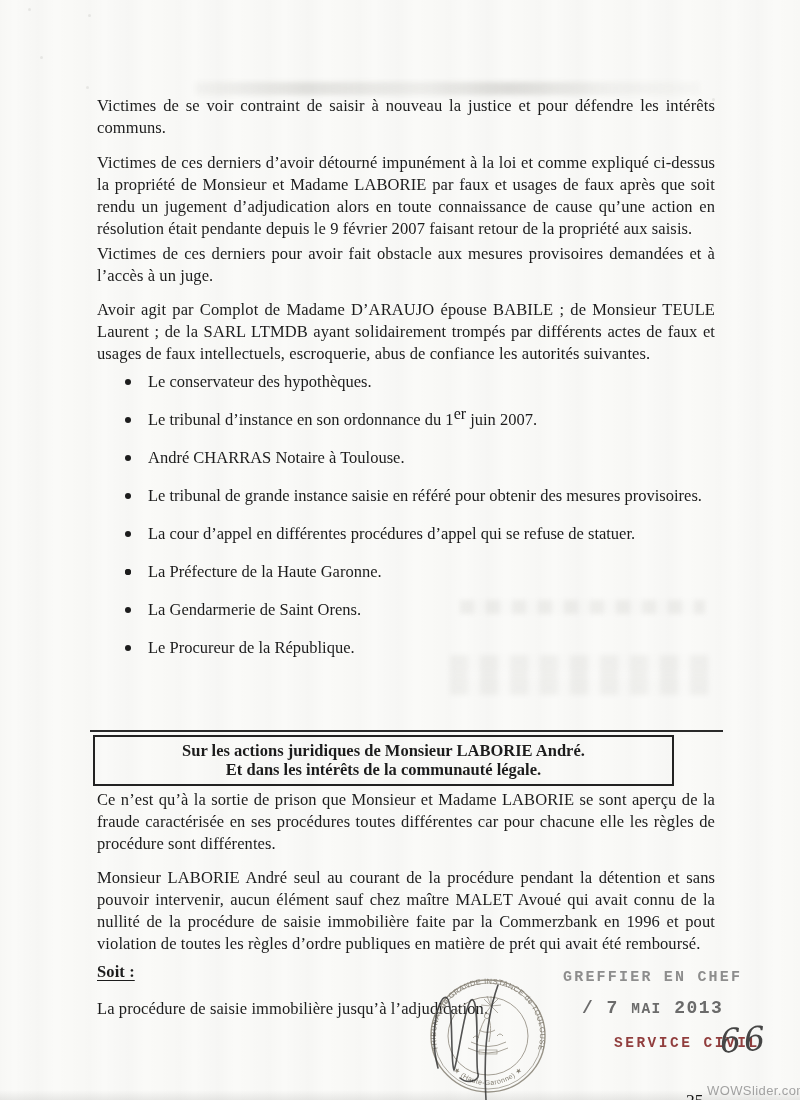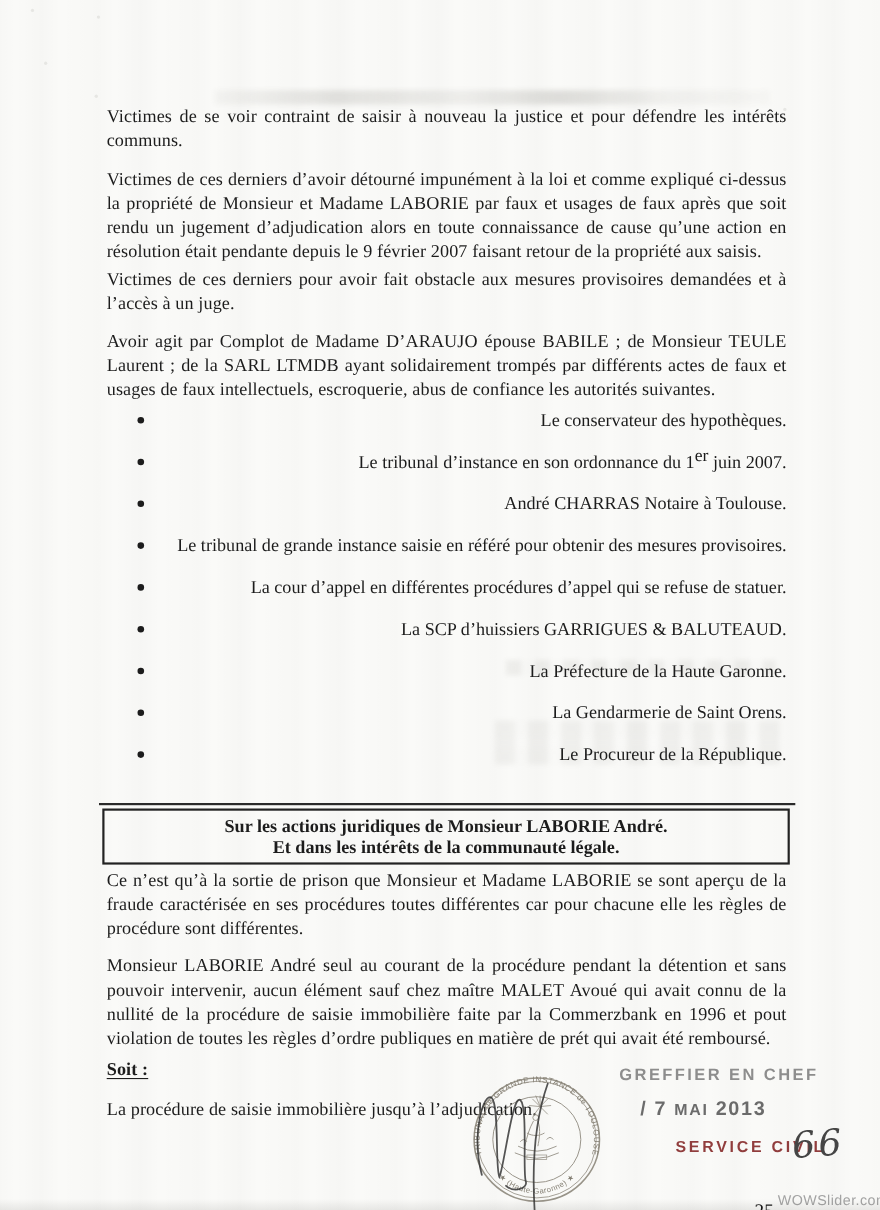--- a/index.html
+++ b/index.html
@@ -41,45 +41,45 @@
       repeating-linear-gradient(90deg, rgba(120,118,110,.3) 0 18px, rgba(120,118,110,.04) 18px 30px),
       linear-gradient(180deg, rgba(0,0,0,0) 0 35%, rgba(255,255,255,.6) 40% 60%, rgba(0,0,0,0) 65%);
   }
 
   .content{position:absolute;left:97px;top:0;width:618px;}
   .block{position:absolute;left:0;width:618px;}
   p.doc{
     margin:0;font-size:16.5px;line-height:22px;text-align:justify;
     letter-spacing:0.1px;
   }
-  .bullets{margin:0;padding:0;list-style:none;text-align:right;}
+  .bullets{margin:0;padding:0;list-style:none;}
   .bullets li{
     position:relative;margin:0 0 16px 0;padding-left:51px;
     font-size:16.5px;line-height:22px;
   }
   .bullets .dot{
     position:absolute;left:28px;top:8px;width:6px;height:6px;border-radius:50%;
     background:#1c1c1c;
   }
   sup{font-size:16px;line-height:0;vertical-align:6px;}
 
   .rule-above-box{position:absolute;left:-7px;width:633px;height:2px;background:#2a2a2a;}
   .heading-box{
     box-sizing:border-box;border:2px solid #222;padding:4px 8px 5px 8px;
     text-align:center;font-weight:bold;font-size:16.5px;line-height:19px;
-    width:625px;left:-4px;
+    width:581px;left:-4px;
   }
 
   .soit{
     font-weight:bold;font-size:17px;text-decoration:underline;
     text-underline-offset:3px;
   }
 
   
-  .stamp-text{position:absolute;font-family:Liberation Sans, sans-serif;}
+  .stamp-text{position:absolute;font-family:Liberation Mono, monospace;}
   .greffier{left:563px;top:969px;font-size:15px;letter-spacing:2.2px;color:#7b7b7b;font-weight:bold;opacity:.85;}
   .datestamp{left:582px;top:998px;font-size:18px;letter-spacing:1.5px;color:#5c5c5c;font-weight:bold;opacity:.9;}
   .datestamp .small{font-size:14.5px;}
   .service{left:614px;top:1035px;font-size:14.5px;letter-spacing:2.5px;color:#7f1d1d;font-weight:bold;opacity:.85;}
 
   .handwritten66{
     position:absolute;left:720px;top:1020px;font-size:33px;color:#454545;
     font-style:italic;letter-spacing:3px;transform:rotate(-4deg);
     font-family:"DejaVu Serif", serif;
   }
@@ -113,21 +113,21 @@
   <p class="doc block" style="top:152px">Victimes de ces derniers d’avoir détourné impunément à la loi et comme expliqué ci-dessus la propriété de Monsieur et Madame LABORIE par faux et usages de faux après que soit rendu un jugement d’adjudication alors en toute connaissance de cause qu’une action en résolution était pendante depuis le 9 février 2007 faisant retour de la propriété aux saisis.</p>
   <p class="doc block" style="top:243px">Victimes de ces derniers pour avoir fait obstacle aux mesures provisoires demandées et à l’accès à un juge.</p>
   <p class="doc block" style="top:299px">Avoir agit par Complot de  Madame D’ARAUJO épouse BABILE ; de Monsieur TEULE Laurent ; de la SARL LTMDB  ayant solidairement trompés par différents actes de faux et usages de faux intellectuels, escroquerie, abus de confiance les autorités suivantes.</p>
 
   <ul class="bullets block" style="top:371px">
     <li><span class="dot"></span><span>Le conservateur des hypothèques.</span></li>
     <li><span class="dot"></span><span><span>Le tribunal d’instance en son ordonnance du 1</span><sup>er</sup><span> juin 2007.</span></span></li>
     <li><span class="dot"></span><span>André CHARRAS Notaire à Toulouse.</span></li>
     <li><span class="dot"></span><span>Le tribunal de grande instance saisie en référé pour obtenir des mesures provisoires.</span></li>
     <li><span class="dot"></span><span>La cour d’appel  en différentes procédures d’appel qui se refuse de statuer.</span></li>
-    <li><span class="dot"></span><span>La SCP d’huissiers GARRIGUES &amp; BALUTEAUD.</span></li>
+    <li><span class="dot"></span></li>
     <li><span class="dot"></span><span>La Préfecture de la Haute Garonne.</span></li>
     <li><span class="dot"></span><span>La Gendarmerie de Saint Orens.</span></li>
     <li><span class="dot"></span><span>Le Procureur de la République.</span></li>
   </ul>
 
   <div class="rule-above-box" style="top:730px"></div>
   <div class="heading-box block" style="top:735px">
     <div>Sur les actions juridiques de Monsieur LABORIE André.</div>
     <div>Et dans les intérêts de la communauté légale.</div>
   </div>

